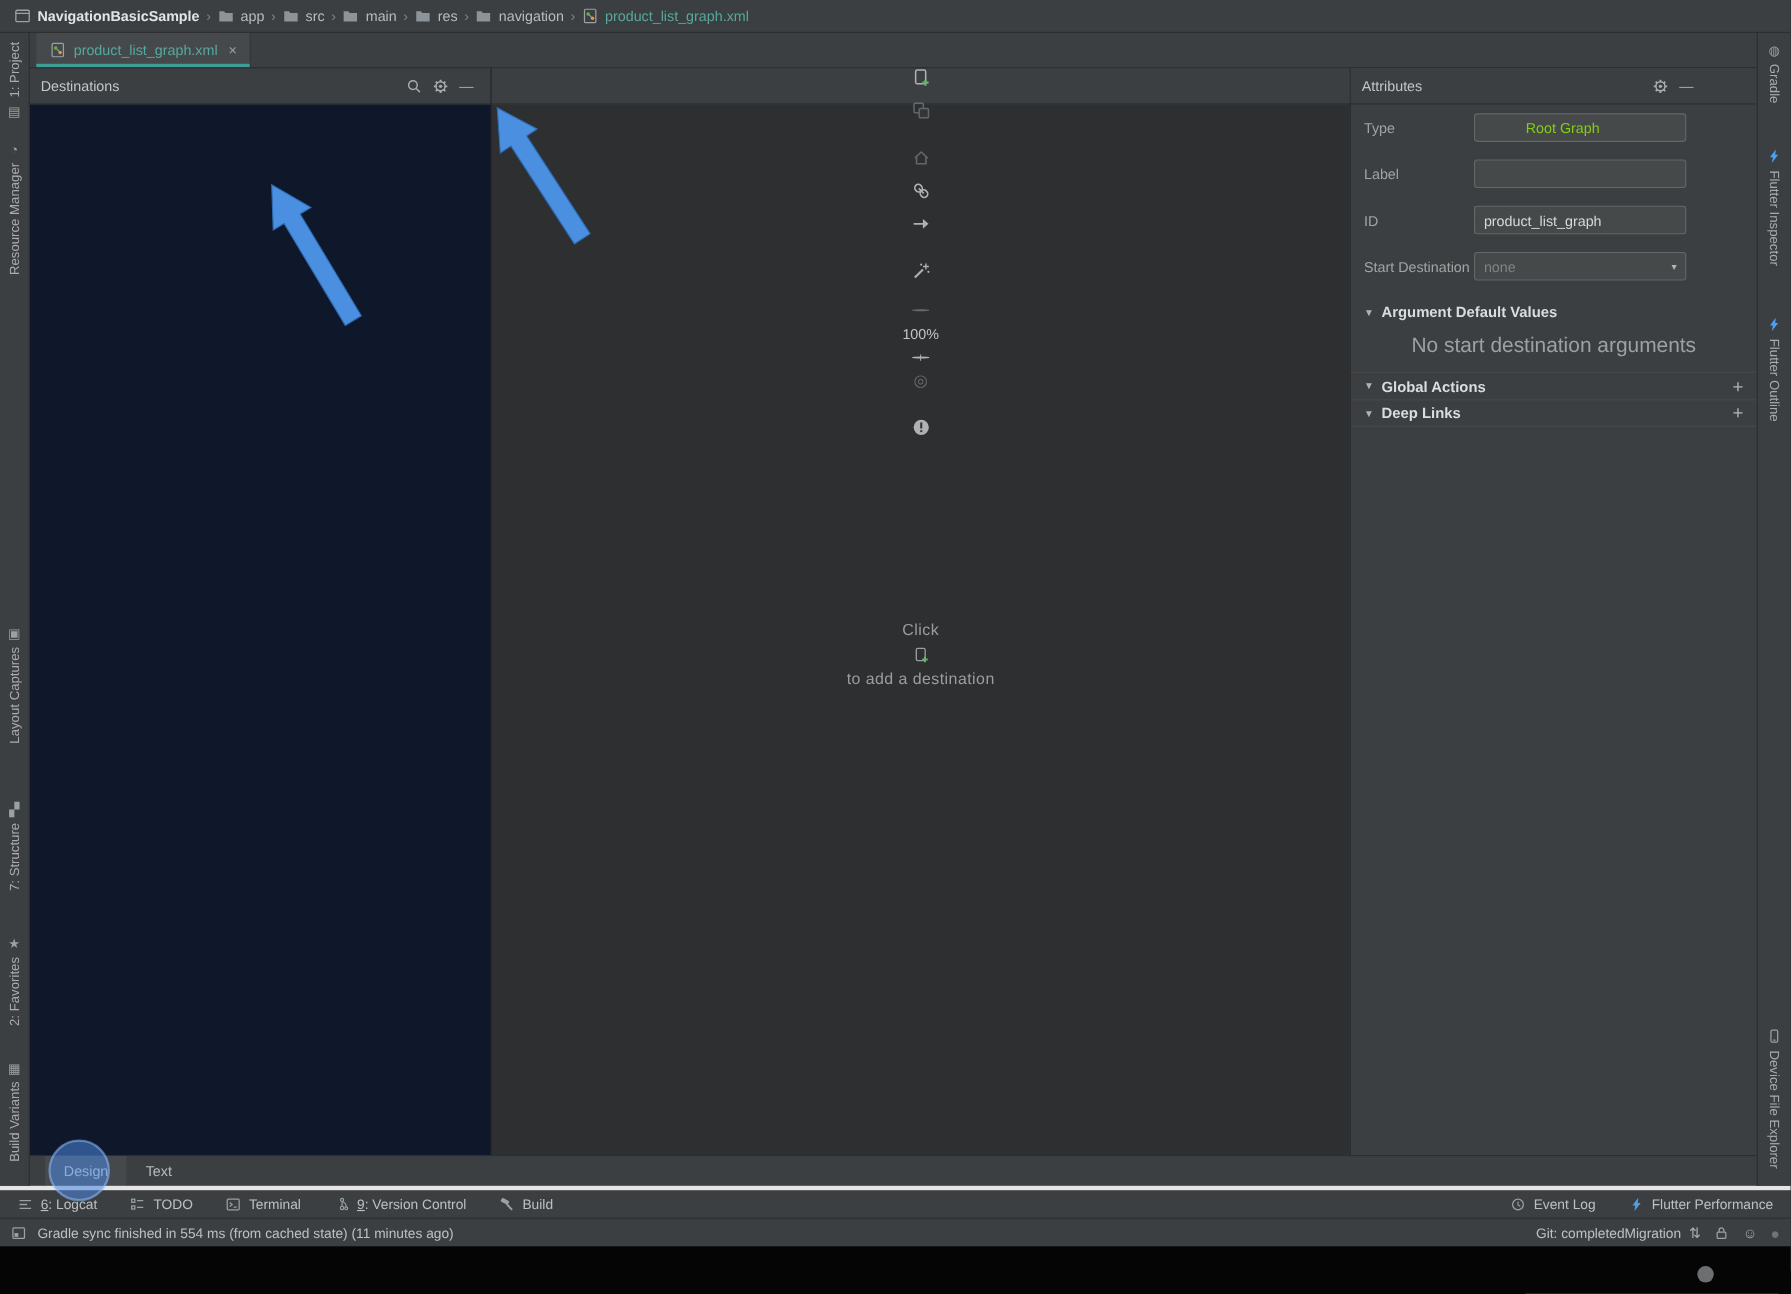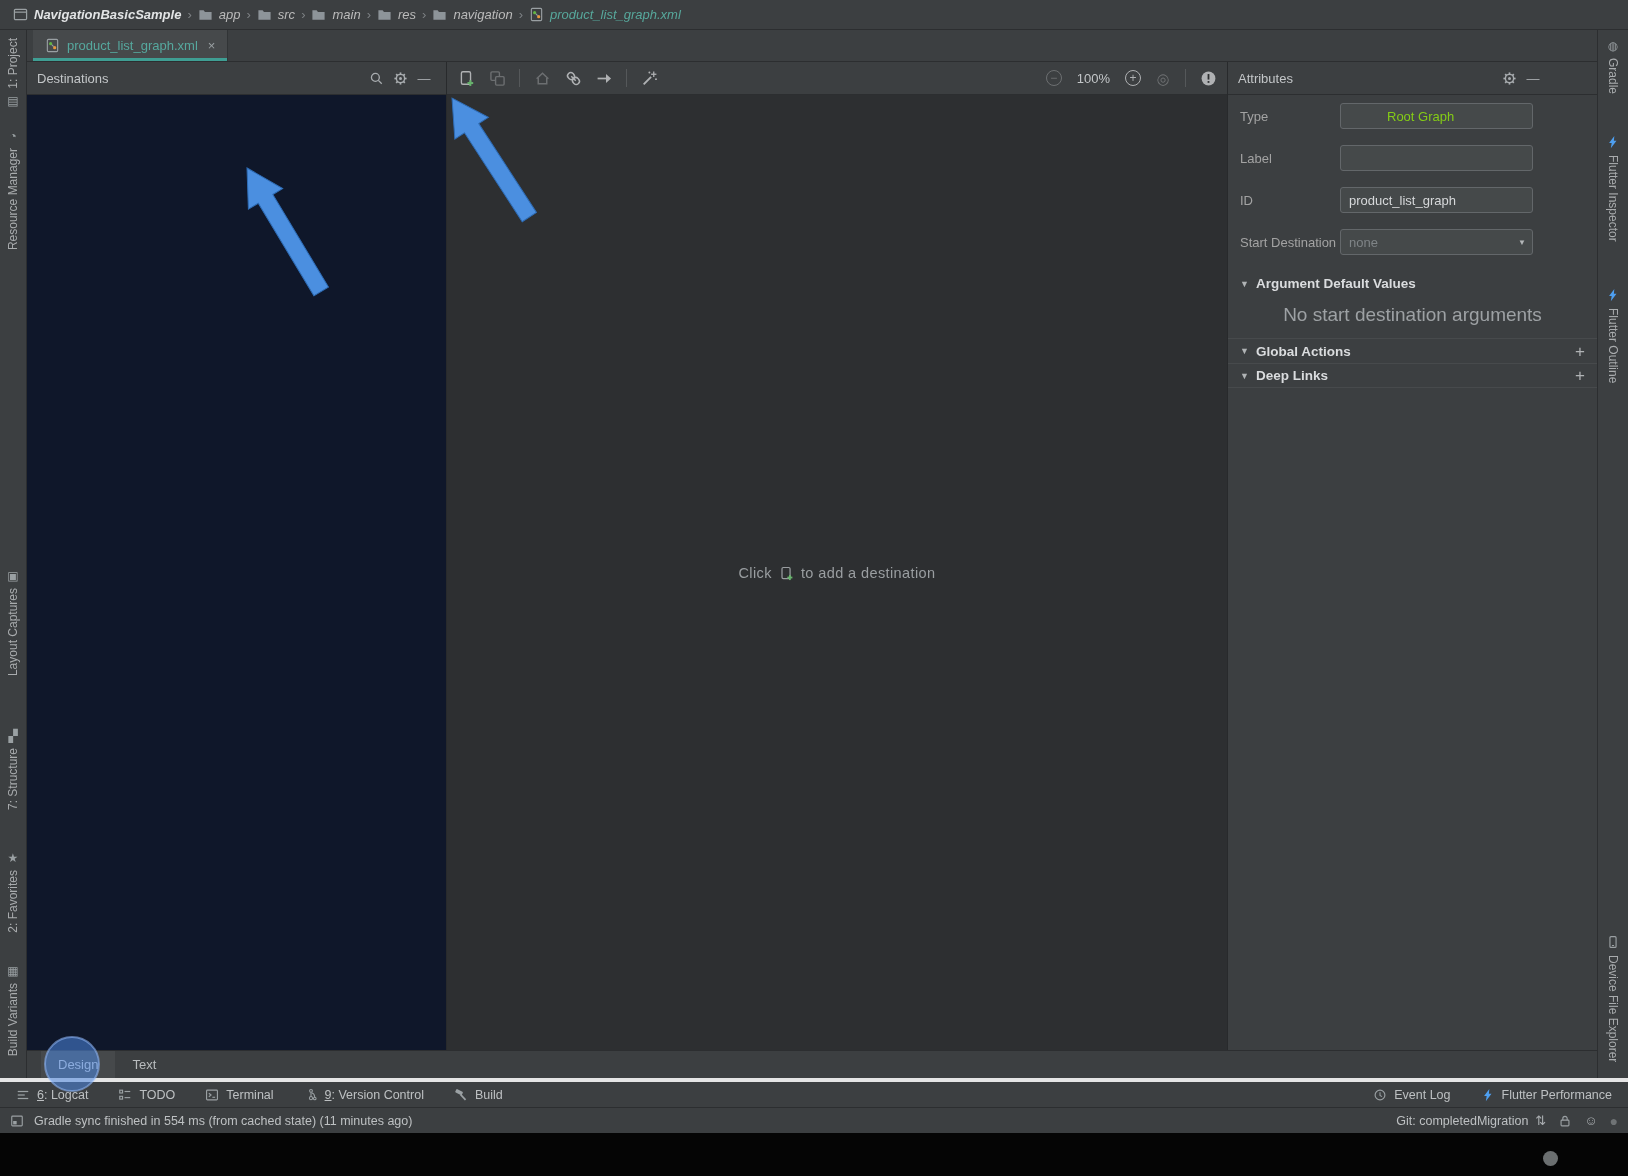--- a/index.html
+++ b/index.html
@@ -14,21 +14,21 @@
   svg.ic.small { width:15px; height:15px; }
   svg.ic.tiny { width:14px; height:14px; }
 
   
   .menubar {
     position:absolute; top:0; left:0; right:0; height:30px;
     background:#3c3f41; border-bottom:1px solid #2c2e30;
     display:flex; align-items:center; padding-left:10px; gap:1px;
   }
   .crumb { display:flex; align-items:center; gap:6px; padding:0 3px; }
-  .crumb .clabel { color:#bbbbbb;font-style:italic; }
+  .crumb .clabel { color:#bbbbbb; }
   .crumb.first .clabel { color:#e2e4e5; font-weight:bold; }
   .crumb.last .clabel { color:#57a89c; }
   .crumb-sep { color:#7d8184; font-size:13px; padding:0 2px; }
 
   
   .tabbar {
     position:absolute; top:30px; left:27px; right:31px; height:32px;
     background:#3c3f41; border-bottom:1px solid #2c2e30;
     display:flex; align-items:stretch; padding-left:6px;
   }
@@ -75,35 +75,35 @@
   .sec-row .rule { flex:1; height:1px; background:#46484a; margin-top:2px; }
   .host-row { display:flex; align-items:center; gap:8px; padding:9px 12px 7px 12px;
               color:#c6c9cb; font-size:13px; }
   .host-row svg { color:#a9adb0; }
 
   
   .panel-canvas { flex:1; background:#2d2f31; position:relative; }
   .canvas-toolbar {
     position:absolute; top:0; left:0; right:0; height:33px;
     background:#3c3f41; border-bottom:1px solid #2c2e30;
-    display:flex; align-items:center; padding:0 10px; gap:13px;
+    display:flex; align-items:center; padding:0 10px; gap:13px;flex-direction:column;
   }
   .ticon { width:18px; height:18px; display:flex; align-items:center; justify-content:center; color:#afb1b3; }
   .ticon.disabled { opacity:.42; }
   .vsep { width:1px; height:18px; background:#55585a; }
   .zoombtn { width:16px; height:16px; border-radius:50%; border:1.4px solid #afb1b3;
              display:flex; align-items:center; justify-content:center;
              font-size:12px; line-height:0; color:#afb1b3; }
   .zoombtn.disabled { opacity:.42; }
   .zoom-label { color:#c3c6c8; margin:0 2px; }
   .fitglyph { font-size:15px; line-height:1; }
   .canvas-hint {
     position:absolute; top:503px; left:0; right:0;
     display:flex; justify-content:center; align-items:center; gap:7px;
-    color:#9a9ea1; font-size:14.5px; letter-spacing:.4px;
+    color:#9a9ea1; font-size:14.5px; letter-spacing:.4px;flex-direction:column;
   }
   .canvas-hint svg { color:#9a9ea1; }
 
   
   .panel-attr { width:370px; background:#3c3f41; border-left:1px solid #282a2c; display:flex; flex-direction:column; }
   .attr-inset { padding-right:64px; }
   .attr-row { display:flex; align-items:center; height:42px; padding:0 64px 0 12px; }
   .attr-label { width:100px; color:#a3a3a3; white-space:nowrap; overflow:hidden; flex:none; }
   .attr-field {
     flex:1; height:26px; background:#45494a; border:1px solid #63676a; border-radius:3px;

